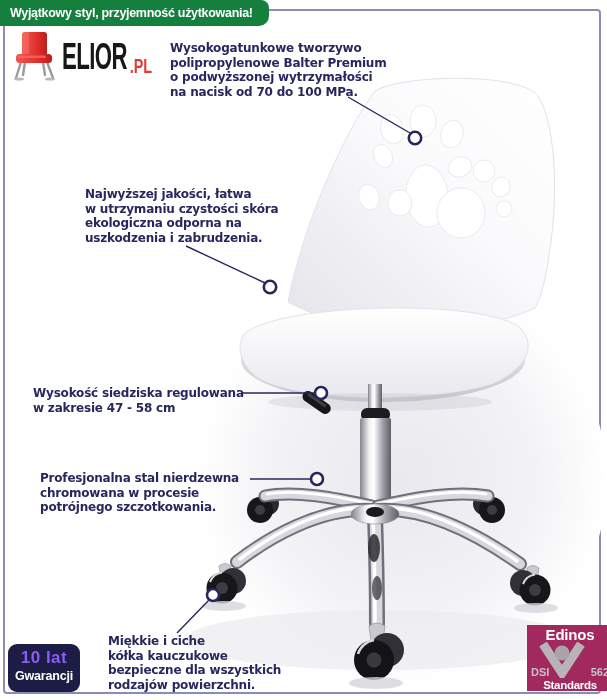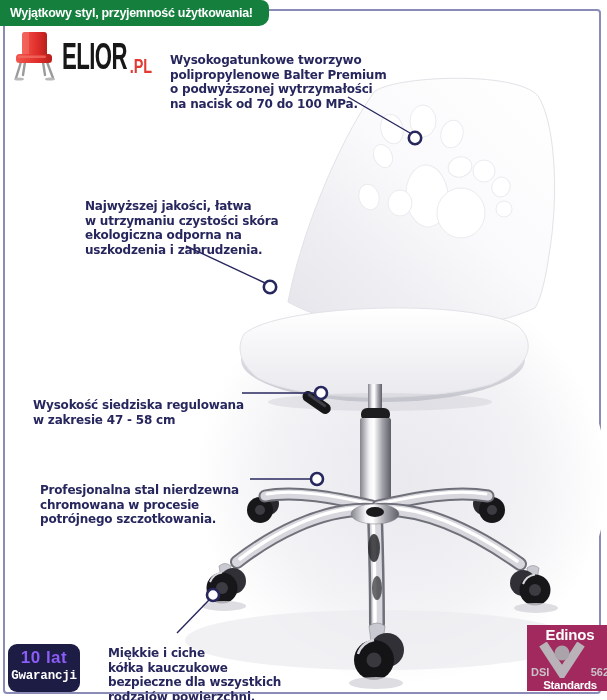--- a/index.html
+++ b/index.html
@@ -30,36 +30,36 @@
     font-size:37px; letter-spacing:-1px; color:#171717; vertical-align:bottom;
   }
   .logo-tld {
     display:inline-block; transform:scaleX(0.72) translateX(-56px); transform-origin:left bottom;
     font-family:"Liberation Sans", sans-serif; font-weight:bold;
     font-size:20px; color:#e23a33; vertical-align:bottom; margin-left:0;
   }
   .note {
     position:absolute; z-index:25;
     color:#27275e; font-weight:bold; font-size:12px; line-height:14.5px;
-    letter-spacing:-0.2px; white-space:nowrap;margin-top:12px;
+    letter-spacing:-0.2px; white-space:nowrap;
   }
   .note span { display:block; }
   svg.scene { position:absolute; left:0; top:0; z-index:10; pointer-events:none; }
   .badge-warranty {
     position:absolute; left:8px; top:644px; width:72px; height:48px;
     background:#1c1c44; border-radius:9px; z-index:30; text-align:center;
   }
   .badge-warranty .years {
     color:#8b5cf6; font-weight:bold; font-size:17px; line-height:20px;
     padding-top:4px; letter-spacing:0.5px;
     font-family:"Liberation Sans", sans-serif;
   }
   .badge-warranty .label {
     color:#ffffff; font-weight:bold; font-size:12.5px; line-height:16px;
-    font-family:Liberation Mono, monospace; letter-spacing:-0.2px;
+    font-family:Liberation Sans, sans-serif; letter-spacing:-0.2px;
   }
   .badge-cert {
     position:absolute; left:527px; top:625px; width:86px; height:66px;
     background:#a1295e; z-index:30; font-family:"Liberation Sans", sans-serif;
   }
   .badge-cert .cert-name {
     position:absolute; top:1px; width:100%; text-align:center;
     color:#fff; font-weight:bold; font-size:15px; letter-spacing:-0.2px;
   }
   .badge-cert svg { position:absolute; left:12px; top:17px; }

